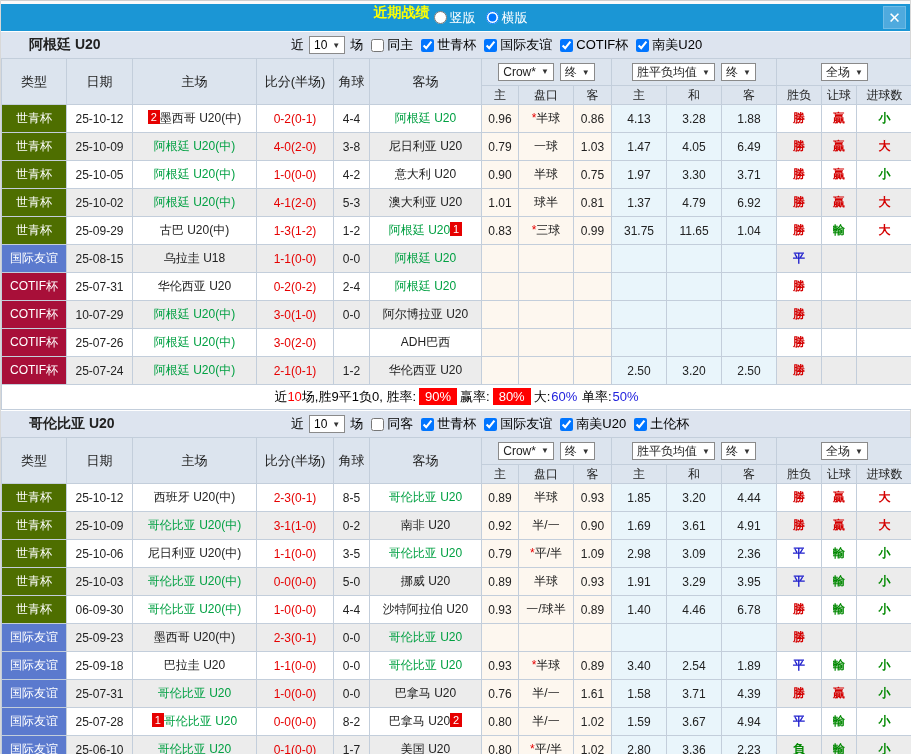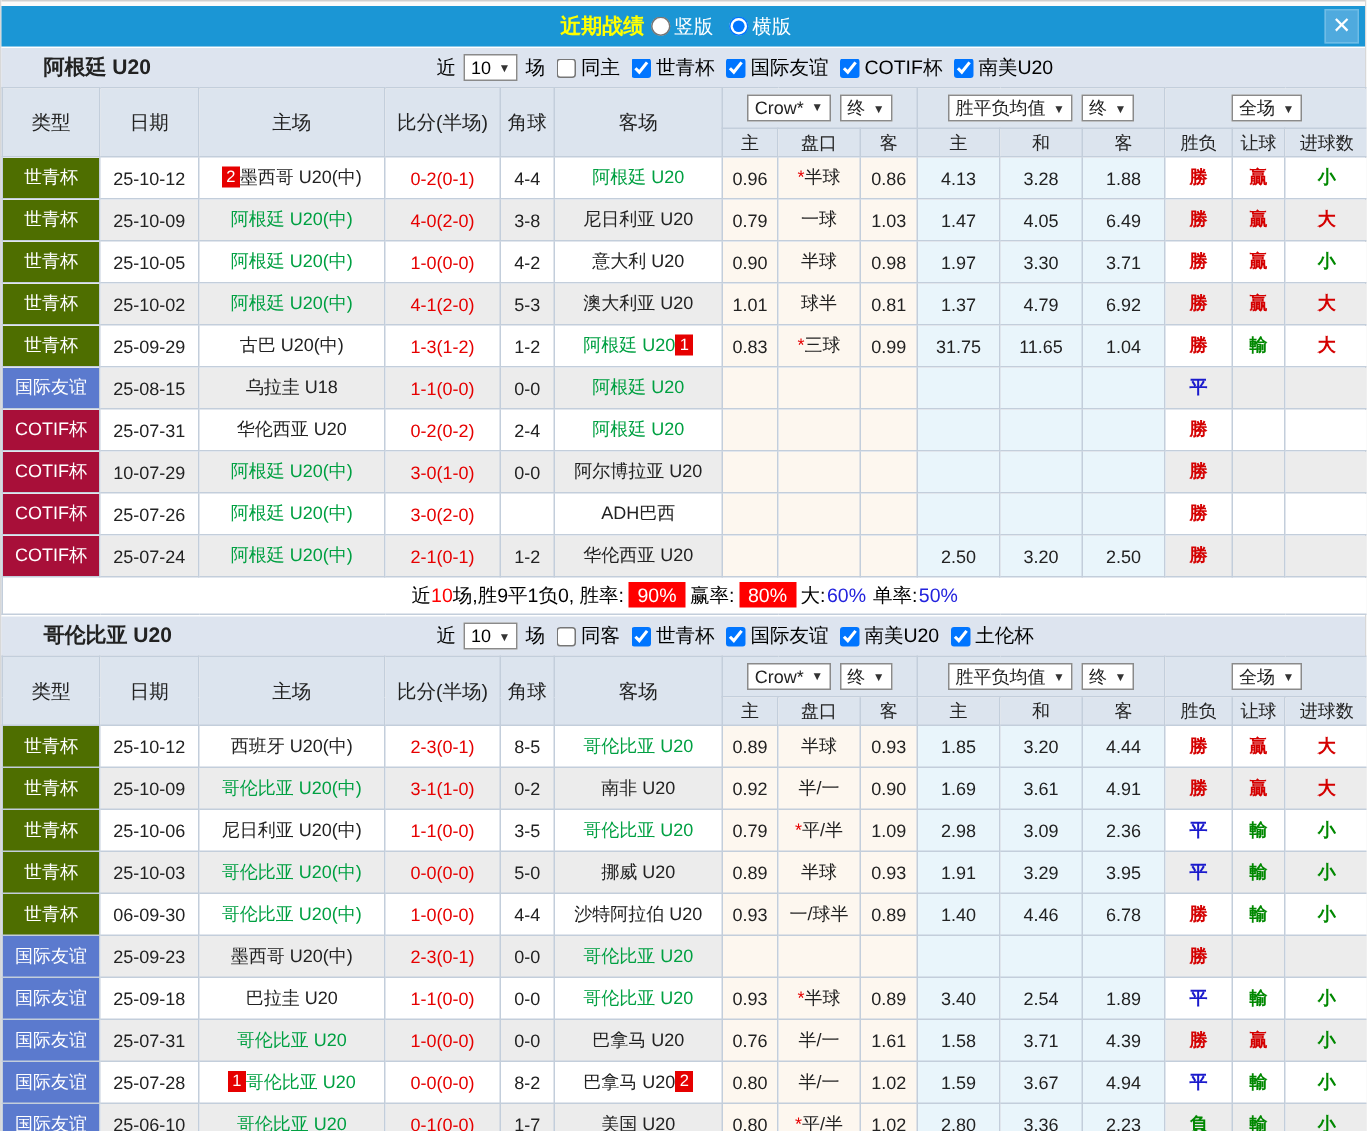--- a/index.html
+++ b/index.html
@@ -2,21 +2,21 @@
 <html style="--titlebar-bg: #1b96d5; --title-text: #ffff00; --team-green: #00a042; --score-red: #e60000; --result-red: #d40000; --result-green: #008800; --result-blue: #1a1acc; --pct-badge-bg: #ff0000; --pct-blue: #2222dd;"><head>
 <meta charset="utf-8">
 <style>
   * { box-sizing: border-box; }
   html,body { margin:0; padding:0; background:#fff; }
   body { width:911px; font-family:"Liberation Sans","DejaVu Sans",sans-serif; }
   .page { width:911px; border-left:1px solid #d8d8d8; border-right:1px solid #d8d8d8; }
   .topstrip { height:4px; background:#fafafa; border-top:1px solid #cfcfcf; }
 
   
-  .titlebar { position:relative; height:27px; background:var(--titlebar-bg); display:flex; align-items:center; justify-content:center; }
+  .titlebar { position:relative; height:27px; background:var(--titlebar-bg); display:flex; justify-content:center; }
   .titlebar .title { color:var(--title-text); font-weight:bold; font-size:14px; margin-right:4px; }
   .titlebar label { color:#fff; font-size:13px; margin-right:10px; display:inline-flex; align-items:center; }
   .titlebar input[type=radio]{ margin:0 3px 0 0; }
   .closebtn { position:absolute; right:4px; top:2px; width:23px; height:23px; background:#4faade; border:1px solid #6fbce6; color:#fff; font-size:15px; font-weight:bold; line-height:21px; text-align:center; cursor:pointer; }
 
   
   .sect-head { height:27px; background:#dde4ef; border-top:1px solid #fff; display:flex; align-items:center; font-size:13px; }
   .team-name { font-weight:bold; font-size:14px; color:#222; margin-left:28px; width:260px; }
   .filters { display:flex; align-items:center; }
   .filters .txt { margin:0 2px; }
@@ -188,21 +188,21 @@
           </tr>
           <tr class="norm">
             <td class="type" style="background: rgb(78, 110, 0);">世青杯</td>
             <td>25-10-05</td>
             <td><span class="green-team">阿根廷 U20(中)</span></td>
             <td class="score">1-0(0-0)</td>
             <td>4-2</td>
             <td><span>意大利 U20</span></td>
             <td class="crow">0.90</td>
             <td class="crow">半球</td>
-            <td class="crow">0.98</td>
+            <td class="crow">0.75</td>
             <td class="avg">1.97</td>
             <td class="avg">3.30</td>
             <td class="avg">3.71</td>
             <td class="res-r">勝</td>
             <td class="res-r">贏</td>
             <td class="res-g">小</td>
           </tr>
           <tr class="alt">
             <td class="type" style="background: rgb(78, 110, 0);">世青杯</td>
             <td>25-10-02</td>

